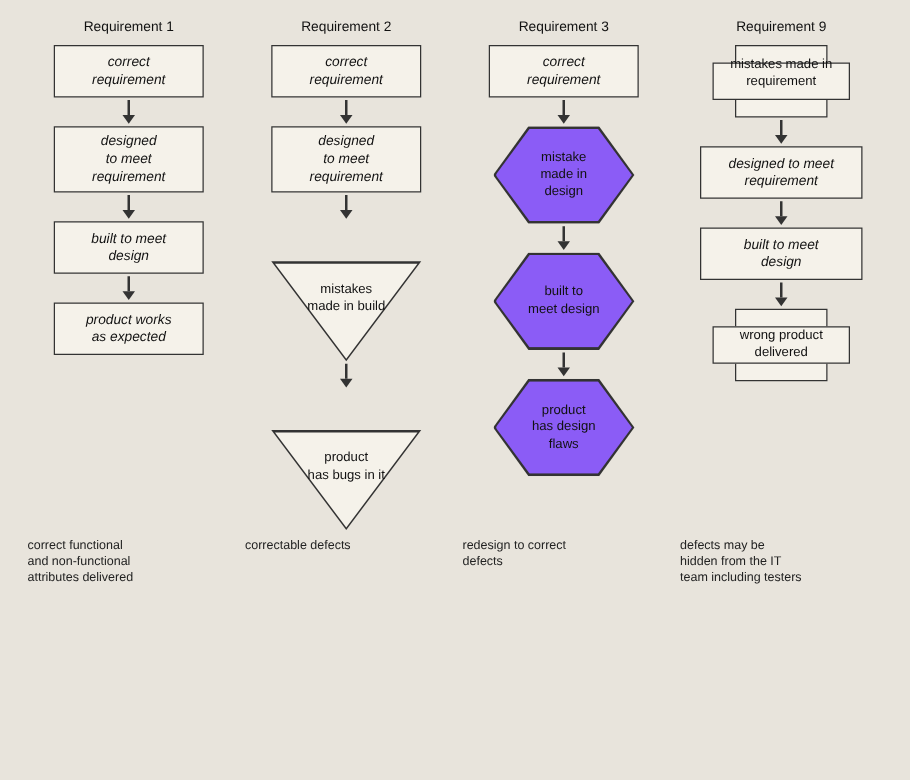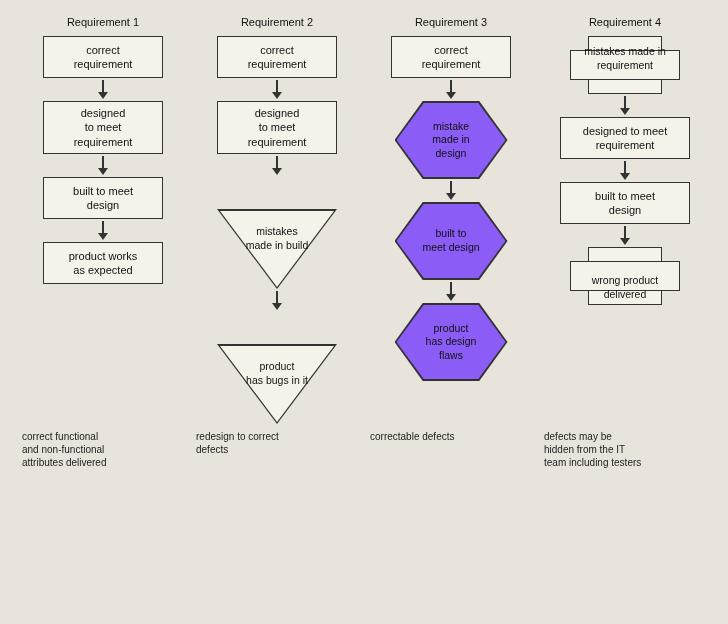--- a/index.html
+++ b/index.html
@@ -46,20 +46,21 @@
     
     .shape-rect {
       border: 1.5px solid #333;
       background: #f5f2ea;
       text-align: center;
       display: flex;
       align-items: center;
       justify-content: center;
       padding: 4px 6px;
       line-height: 1.3;
+      font-style: italic;
     }
 
     .shape-rect.std {
       width: 120px;
       min-height: 42px;
     }
 
     .shape-rect.wide {
       width: 130px;
       min-height: 42px;
@@ -272,21 +273,21 @@
         </div>
 
       <div class="shape-hexagon-outer">
         <div class="shape-hexagon-inner" style="white-space:pre-line">product
 has design
 flaws</div>
       </div>
     </div>
 
     <div class="column">
-      <div class="col-title">Requirement 4</div>
+      <div class="col-title">Requirement 9</div>
 
       <div style="position:relative; width:110px; height:58px; margin-bottom:0;">
         <div style="position:absolute; top:0; left:18px; width:74px; height:58px; background:#f5f2ea; border:1.5px solid #333; z-index:1;"></div>
         <div style="position:absolute; top:14px; left:0; width:110px; height:30px; background:#f5f2ea; border:1.5px solid #333; z-index:1;"></div>
         <div style="position:absolute; z-index:2; width:100%; top:0; height:46px; display:flex; align-items:center; justify-content:center; text-align:center; font-size:10.5px; line-height:1.3; color:#111;border-radius:23px;">mistakes made
 in requirement</div>
       </div>
       <div class="arrow">
           <div class="arrow-line"></div>
           <div class="arrow-head"></div>
@@ -300,32 +301,32 @@
       <div class="shape-rect wide" style="white-space:pre-line">built to meet
 design</div>
       <div class="arrow">
           <div class="arrow-line"></div>
           <div class="arrow-head"></div>
         </div>
 
       <div style="position:relative; width:110px; height:58px;">
         <div style="position:absolute; top:0; left:18px; width:74px; height:58px; background:#f5f2ea; border:1.5px solid #333; z-index:1;"></div>
         <div style="position:absolute; top:14px; left:0; width:110px; height:30px; background:#f5f2ea; border:1.5px solid #333; z-index:1;"></div>
-        <div style="position:absolute; z-index:2; width:100%; top:12px; height:58px; display:flex; align-items:center; justify-content:center; text-align:center; font-size:10.5px; line-height:1.3; color:#111;">wrong product
+        <div style="position:absolute; z-index:2; width:100%; top:0; height:58px; display:flex; align-items:center; justify-content:center; text-align:center; font-size:10.5px; line-height:1.3; color:#111;">wrong product
 delivered</div>
       </div>
     </div>
 
   </div>
 
   <div class="caption-row">
     <div class="caption-col" style="white-space:pre-line">correct functional
 and non-functional
 attributes delivered</div>
+    <div class="caption-col" style="white-space:pre-line">correctable defects</div>
     <div class="caption-col" style="white-space:pre-line">redesign to correct
 defects</div>
-    <div class="caption-col" style="white-space:pre-line">correctable defects</div>
     <div class="caption-col" style="white-space:pre-line">defects may be
 hidden from the IT
 team including testers</div>
   </div>
 
 </div>
 
 </body></html>

